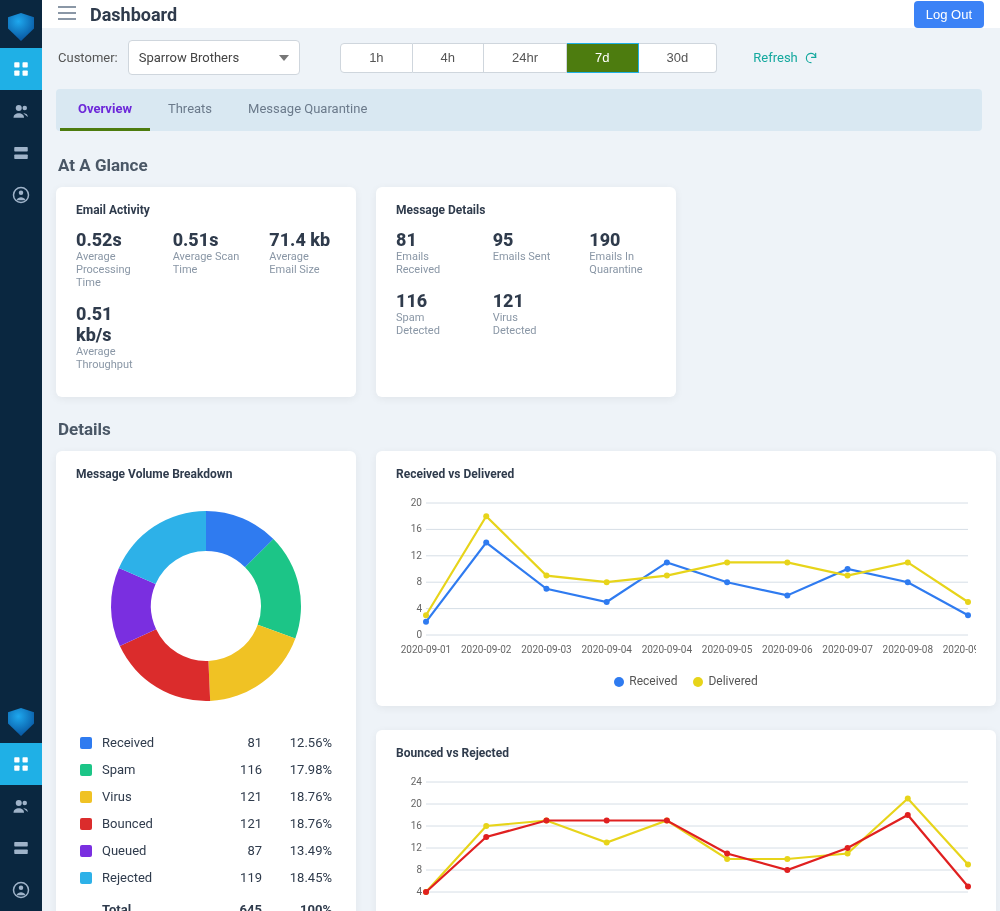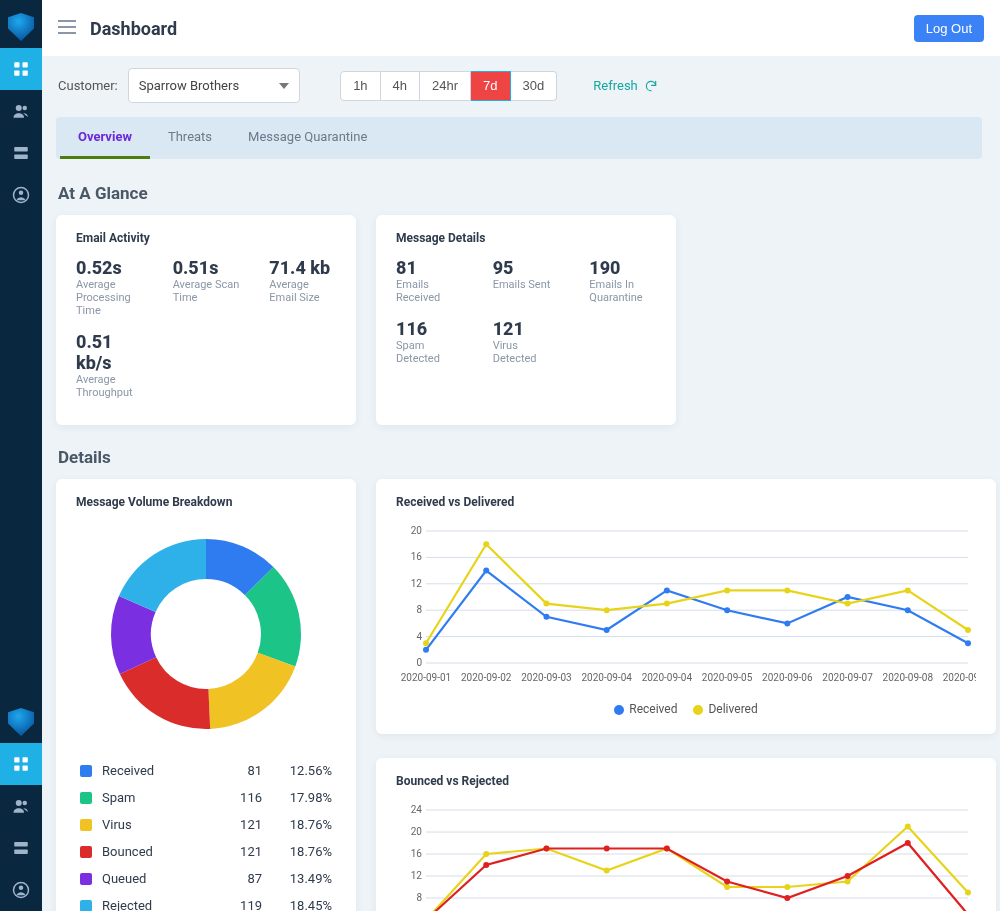--- a/index.html
+++ b/index.html
@@ -40,21 +40,21 @@
     background: radial-gradient(circle at 40% 30%, #1ea8ee, #0a5ea8 70%);
     clip-path: polygon(50% 0, 100% 15%, 100% 55%, 50% 100%, 0 55%, 0 15%);
     margin: 6px auto;
   }
   .icon { width:18px; height:18px; fill:currentColor; }
 
   
   .main { margin-left: 42px; }
   .topbar {
     background: #fff;
-    height: 56px;
+    height: 28px;
     display: flex;
     align-items: center;
     padding: 0 16px;
   }
   .hamburger { color:#888; margin-right:14px; cursor:pointer;}
   .page-title { font-size: 18px; font-weight: 700; color:#2f3b4c; }
   .topbar-spacer { flex:1; }
   .btn-logout {
     background:#3b82f6; color:#fff; border:none;
     padding:6px 12px; border-radius:4px; cursor:pointer; font-size:13px;
@@ -67,27 +67,27 @@
   }
   .cust-label { color:#555; }
   .select {
     border:1px solid #cfd6dd; background:#fff; border-radius:4px;
     height:35px; display:flex; align-items:center; padding:0 10px; gap:40px;
     color:#444; cursor:pointer; min-width:150px; justify-content:space-between;
   }
   .chevron-down { width:0;height:0;border-left:5px solid transparent;border-right:5px solid transparent;border-top:6px solid #777;}
   .range-group { display:flex; }
   .range-btn {
-    background:#fff; border:1px solid #cfd6dd; height:30px; padding:0 12px;
+    background:#fff; border:1px solid #cfd6dd; height:30px; padding:0 28px;
     font-size:13px; color:#555; cursor:pointer;
   }
   .range-btn + .range-btn { border-left:none; }
   .range-btn:first-child { border-radius:4px 0 0 4px;}
   .range-btn:last-child { border-radius:0 4px 4px 0;}
-  .range-btn.active { background:#ef4444; border-color:#1fb0e6; color:#fff;}
+  .range-btn.active { background:#4d7c0f; border-color:#1fb0e6; color:#fff;}
   .refresh { color:#14a89e; cursor:pointer; display:flex; align-items:center; gap:6px; }
   .refresh svg { width:14px; height:14px; stroke:#14a89e; fill:none; stroke-width:2;}
 
   .tabs {
     margin: 14px 18px 0 14px;
     background:#d9e8f2; border-radius:4px;
     display:flex; padding:0 4px;
   }
   .tab {
     padding:12px 18px; color:#6b7a8b; font-size:13px; cursor:pointer;

